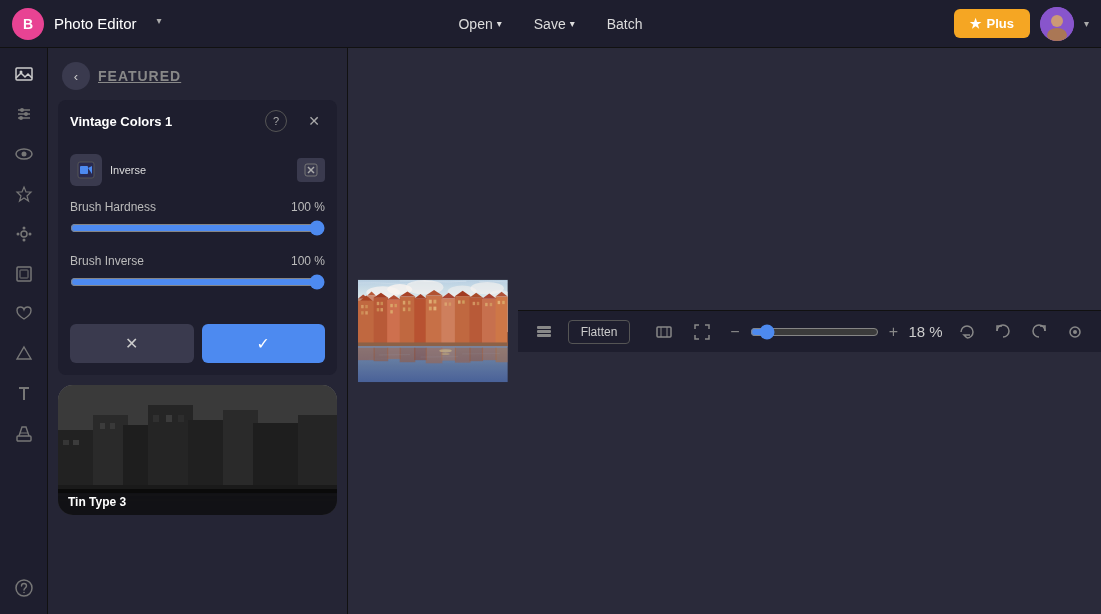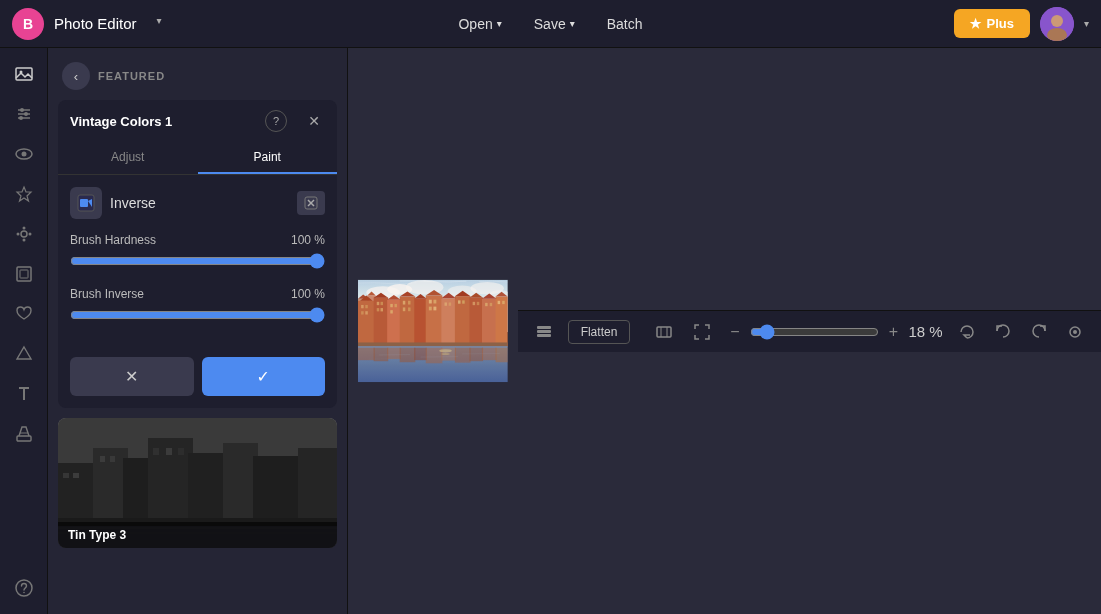--- a/index.html
+++ b/index.html
@@ -26,54 +26,54 @@
     .icon-bar { width: 48px; background: #1e1e2e; display: flex; flex-direction: column; align-items: center; padding: 8px 0; gap: 4px; border-right: 1px solid #111; flex-shrink: 0; }
     .icon-btn { width: 36px; height: 36px; display: flex; align-items: center; justify-content: center; border-radius: 6px; cursor: pointer; color: #888; font-size: 16px; border: none; background: none; }
     .icon-btn.active { color: #fff; }
     .icon-bar-spacer { flex: 1; }
     .icon-bar-bottom { display: flex; flex-direction: column; align-items: center; gap: 4px; }
 
     
     .panel { width: 300px; background: #252535; border-right: 1px solid #111; display: flex; flex-direction: column; flex-shrink: 0; overflow: hidden; }
     .panel-header { display: flex; align-items: center; padding: 14px 14px 10px; gap: 8px; }
     .panel-back { width: 28px; height: 28px; border-radius: 50%; background: #3a3a4e; display: flex; align-items: center; justify-content: center; cursor: pointer; color: #ccc; font-size: 13px; }
-    .panel-title { font-size: 11px; font-weight: 700; text-transform: uppercase; color: #888; letter-spacing: 1px; }
+    .panel-title { font-size: 14px; font-weight: 700; text-transform: uppercase; color: #888; letter-spacing: 1px; text-decoration: underline; }
 
     
     .effect-card { background: #1e1e2e; margin: 0 10px 10px; border-radius: 8px; overflow: hidden; }
     .effect-card-header { display: flex; align-items: center; padding: 10px 12px; gap: 16px; }
     .effect-name { font-size: 13px; font-weight: 600; flex: 1; }
     .effect-help { width: 22px; height: 22px; border-radius: 50%; border: 1px solid #555; display: flex; align-items: center; justify-content: center; font-size: 11px; color: #aaa; cursor: pointer; }
     .effect-close { width: 22px; height: 22px; display: flex; align-items: center; justify-content: center; color: #aaa; cursor: pointer; font-size: 14px; }
 
     
     .effect-tabs { display: flex; border-bottom: 1px solid #333; }
     .effect-tab { flex: 1; text-align: center; padding: 8px; font-size: 12px; cursor: pointer; color: #888; border-bottom: 2px solid transparent; }
     .effect-tab.active { color: #fff; border-bottom: 2px solid #4d8af0; }
 
     
     .paint-controls { padding: 12px; }
     .inverse-row { display: flex; align-items: center; gap: 8px; margin-bottom: 14px; }
     .inverse-icon { width: 32px; height: 32px; background: #3a3a4e; border-radius: 6px; display: flex; align-items: center; justify-content: center; position: relative; }
-    .inverse-label { font-size: 14px; color: #ddd; flex: 1; }
+    .inverse-label { font-size: 11px; color: #ddd; flex: 1; }
     .inverse-del { width: 28px; height: 24px; background: #3a3a4e; border-radius: 4px; display: flex; align-items: center; justify-content: center; color: #aaa; cursor: pointer; font-size: 12px; }
 
     .slider-group { margin-bottom: 14px; }
     .slider-label-row { display: flex; justify-content: space-between; align-items: center; margin-bottom: 6px; }
     .slider-label { font-size: 12px; color: #bbb; }
     .slider-value { font-size: 12px; color: #bbb; }
     input[type=range] { width: 100%; accent-color: #4d8af0; cursor: pointer; }
 
     
     .action-btns { display: flex; gap: 8px; margin: 4px 12px 12px; }
     .action-cancel { flex: 1; background: #3a3a4e; border: none; color: #ccc; padding: 10px; border-radius: 6px; cursor: pointer; font-size: 16px; }
     .action-confirm { flex: 1; background: #4d8af0; border: none; color: #fff; padding: 10px; border-radius: 6px; cursor: pointer; font-size: 16px; }
 
     
-    .thumb-card { margin: 0 10px; border-radius: 8px; overflow: hidden; position: relative; cursor: pointer; flex-shrink: 0; }
+    .thumb-card { margin: 0 10px; border-radius: 15px; overflow: hidden; position: relative; cursor: pointer; flex-shrink: 0; }
     .thumb-city { width: 100%; height: 130px; background: linear-gradient(to bottom, #777 0%, #555 30%, #333 60%, #222 100%); position: relative; overflow: hidden; }
     .thumb-label { position: absolute; bottom: 0; left: 0; right: 0; background: rgba(0,0,0,0.6); padding: 6px 10px; font-size: 12px; font-weight: 600; color: #fff; }
 
     
     .canvas-area { flex: 1; background: #2a2a3a; display: flex; flex-direction: row; overflow: hidden; position: relative; align-items: center; }
     .canvas-inner { flex: 1; display: flex; align-items: center; justify-content: center; overflow: hidden; padding: 10px; }
 
     
     .bottom-bar { height: 42px; background: #1e1e2e; border-top: 1px solid #111; display: flex; align-items: center; padding: 0 12px; gap: 10px; flex-shrink: 0; }
     .bottom-icon { width: 28px; height: 28px; display: flex; align-items: center; justify-content: center; color: #888; cursor: pointer; font-size: 15px; border-radius: 4px; }
@@ -215,28 +215,20 @@
     </div>
 
     <div class="effect-card">
       <div class="effect-card-header">
         <span class="effect-name">Vintage Colors 1</span>
         <div class="effect-help">
           <span>?</span>
         </div>
         <div class="effect-close">
           <span>✕</span>
-        </div>
-      </div>
-      <div class="effect-tabs">
-        <div class="effect-tab">
-          <span>Adjust</span>
-        </div>
-        <div class="effect-tab active">
-          <span>Paint</span>
         </div>
       </div>
 
       <div class="paint-controls">
 
         <div class="inverse-row">
           <div class="inverse-icon">
             <svg width="20" height="20" viewBox="0 0 20 20">
               <rect x="2" y="2" width="16" height="16" rx="2" fill="#2a2a4e" stroke="#555" stroke-width="1"></rect>
               <rect x="4" y="6" width="8" height="8" fill="#4d8af0" rx="1"></rect>

